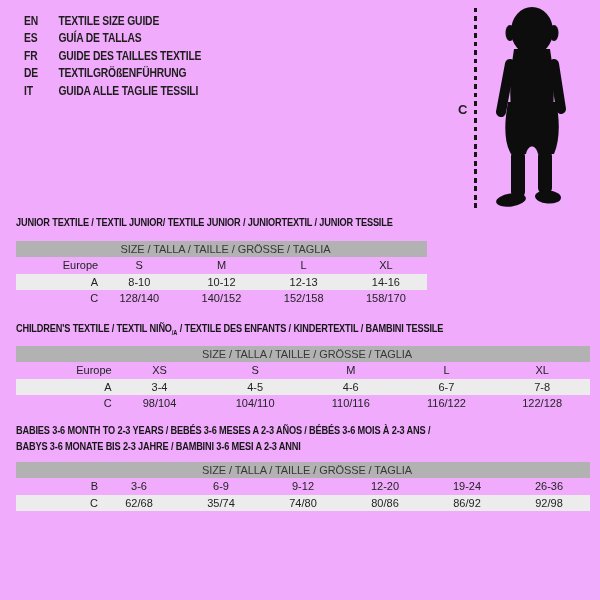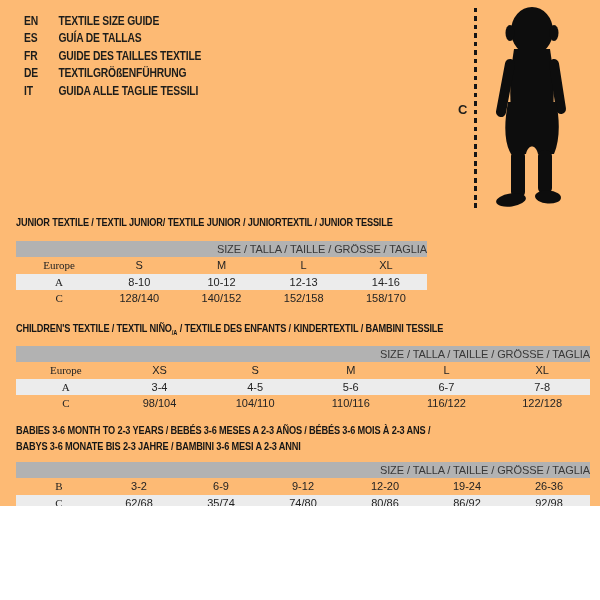--- a/index.html
+++ b/index.html
@@ -1,21 +1,21 @@
 <!DOCTYPE html>
 <html><head>
 <meta charset="utf-8">
 <style>
   * { margin: 0; padding: 0; box-sizing: border-box; }
   html, body { background: #fff; }
   .page {
     position: relative;
     width: 600px;
-    height: 506px;
-    background: #fdba74;
+    height: 600px;
+    background: #f0abfc;
     font-family: "Liberation Sans", sans-serif;
     color: #1d1d1b;
     overflow: hidden;
   }
 
   
   .lang-list { position: absolute; left: 24px; top: 12px; }
   .lang-row { display: flex; height: 17.5px; align-items: center;
     font-size: 12px; font-weight: bold; letter-spacing: -0.2px;
     transform: scaleX(0.86); transform-origin: 0 50%; white-space: nowrap; }
@@ -33,22 +33,22 @@
   .tbl-title { position: absolute; left: 16px; font-size: 11.5px; font-weight: bold;
     letter-spacing: -0.2px; white-space: nowrap;
     transform: scaleX(0.8); transform-origin: 0 50%; color: #161616; }
   .tbl-title sub { font-size: 0.62em; }
 
   
   table.size-table { position: absolute; left: 16px; border-collapse: collapse;
     table-layout: fixed; font-size: 11px; color: #232323; }
   table.size-table td { padding: 0; height: 16.5px; text-align: center;
     vertical-align: middle; white-space: nowrap; }
-  table.size-table td.lbl { text-align: center; padding-left: 4px; width: 54px; font-family: Liberation Serif, serif; }
-  tr.bar-row td { background: #b2b2b2; color: #383838; text-align: right;
+  table.size-table td.lbl { text-align: right; padding-left: 4px; width: 54px; }
+  tr.bar-row td { background: #b2b2b2; color: #383838; text-align: center;
     padding-left: 8px; height: 16px; letter-spacing: -0.1px; }
   tr.alt td { background: #ececec; }
 
   
   .footnotes { position: absolute; left: 16px; top: 535px; }
   .footnote { height: 16.5px; font-size: 11.5px; font-weight: bold;
     letter-spacing: -0.2px; white-space: nowrap;
     transform: scaleX(0.84); transform-origin: 0 50%; color: #161616; }
 </style>
 </head>
@@ -142,21 +142,21 @@
       <td>XS</td>
       <td>S</td>
       <td>M</td>
       <td>L</td>
       <td>XL</td>
     </tr>
     <tr class="alt">
       <td class="lbl">A</td>
       <td>3-4</td>
       <td>4-5</td>
-      <td>5-6</td>
+      <td>4-6</td>
       <td>6-7</td>
       <td>7-8</td>
     </tr>
     <tr>
       <td class="lbl">C</td>
       <td>98/104</td>
       <td>104/110</td>
       <td>110/116</td>
       <td>116/122</td>
       <td>122/128</td>
@@ -166,21 +166,21 @@
 
   <div class="tbl-title" style="top:424px">BABIES 3-6 MONTH TO 2-3 YEARS / BEBÉS 3-6 MESES A 2-3 AÑOS / BÉBÉS 3-6 MOIS À 2-3 ANS /</div>
   <div class="tbl-title" style="top:440px">BABYS 3-6 MONATE BIS 2-3 JAHRE / BAMBINI 3-6 MESI A 2-3 ANNI</div>
   <table class="size-table" style="top:462px; width:574px">
     <tbody>
         <tr class="bar-row">
       <td colspan="7">SIZE / TALLA / TAILLE / GRÖSSE / TAGLIA</td>
     </tr>
     <tr>
       <td class="lbl">B</td>
-      <td>3-2</td>
+      <td>3-6</td>
       <td>6-9</td>
       <td>9-12</td>
       <td>12-20</td>
       <td>19-24</td>
       <td>26-36</td>
     </tr>
     <tr class="alt">
       <td class="lbl">C</td>
       <td>62/68</td>
       <td>35/74</td>

